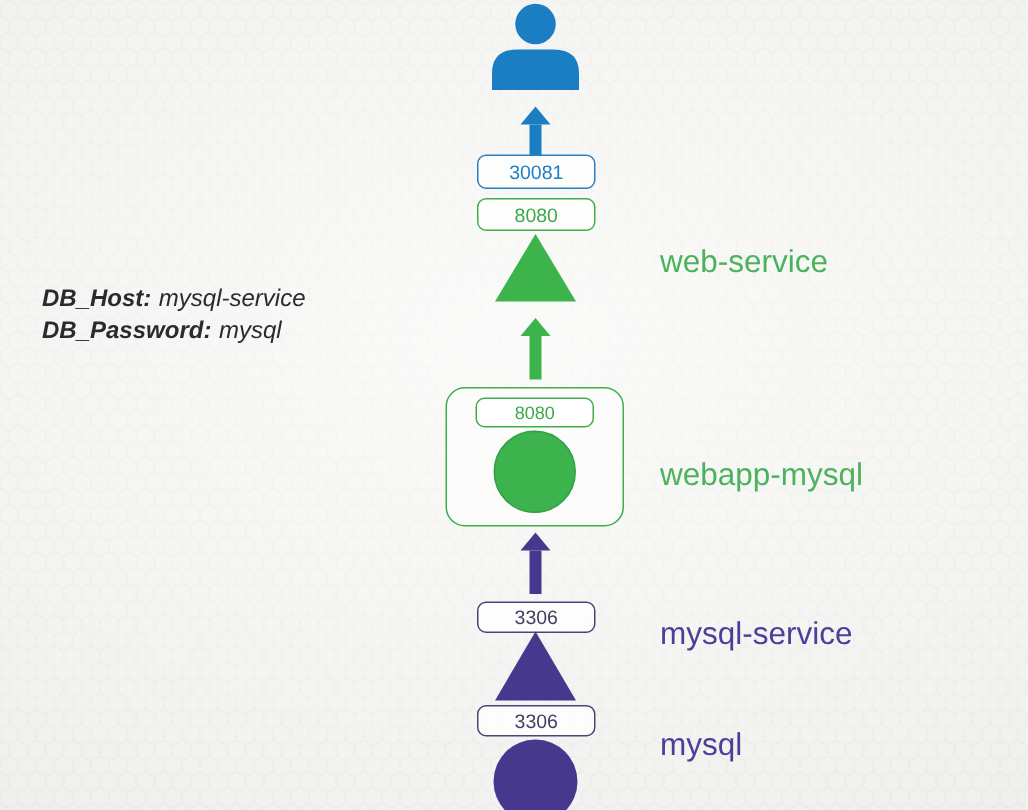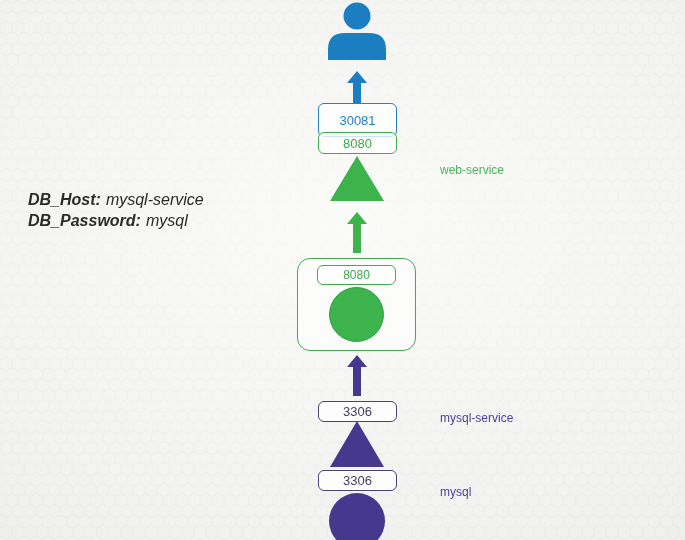--- a/index.html
+++ b/index.html
@@ -42,21 +42,21 @@
   .arrow-purple .head  { border-bottom:12px solid #46398d; }
   .arrow-purple .shaft { background:#46398d; }
 
   
   .port {
     width:79px; height:22px; border-radius:6px;
     background:rgba(255,255,255,0.78);
     display:flex; align-items:center; justify-content:center;
     font-size:13px;
   }
-  .port-blue   { left:318px; top:103px; height:34px; border:1.6px solid #2a7fc2; color:#1d7fc4; }
+  .port-blue   { left:318px; top:103px; height:23px; border:1.6px solid #2a7fc2; color:#1d7fc4; }
   .port-green  { left:318px; top:132px; border:1.5px solid #3fae4a; color:#3aa94a; }
   .port-inner  { left:317px; top:265px; height:20px; width:79px; font-size:12px;
                  border:1.3px solid #3fae4a; color:#3aa94a; }
   .port-purple-svc { left:318px; top:401px; height:21px; border:1.4px solid #4b4476; color:#423f63; }
   .port-purple-pod { left:318px; top:470px; height:21px; border:1.4px solid #4b4476; color:#423f63; }
 
   
   .tri { width:0; height:0;
     border-left:27px solid transparent; border-right:27px solid transparent; }
   .tri-green  { left:330px; top:156px; border-bottom:45px solid #3cb44b; }
@@ -67,21 +67,21 @@
     left:297px; top:258px; width:119px; height:93px;
     border:1.5px solid #3fae4a; border-radius:13px;
     background:rgba(255,255,255,0.55);
   }
   .circle { border-radius:50%; }
   .circle-green  { left:329px; top:287px; width:55px; height:55px;
                    background:#3cb34d; border:1px solid #30a142; }
   .circle-purple { left:329px; top:493px; width:56px; height:56px; background:#46398d; }
 
   
-  .svc-label { left:440px; font-size:12px; white-space:nowrap; }
+  .svc-label { left:440px; font-size:21px; white-space:nowrap; }
   .label-green  { color:#4cb25c; }
   .label-purple { color:#4c3f99; }
   .label-web    { top:163px; }
   .label-webapp { top:305px; }
   .label-mysqlsvc { top:411px; }
   .label-mysql  { top:485px; }
 </style>
 </head>
 <body>
 
@@ -129,20 +129,21 @@
   <div class="node svc-label label-green label-web">web-service</div>
 
   <div class="node arrow arrow-green">
     <div class="head"></div>
     <div class="shaft"></div>
   </div>
 
   <div class="node webapp-box"></div>
   <div class="node port port-inner">8080</div>
   <div class="node circle circle-green"></div>
+  <div class="node svc-label label-green label-webapp">webapp-mysql</div>
 
   <div class="node arrow arrow-purple">
     <div class="head"></div>
     <div class="shaft"></div>
   </div>
 
   <div class="node port port-purple-svc">3306</div>
   <div class="node tri tri-purple"></div>
   <div class="node svc-label label-purple label-mysqlsvc">mysql-service</div>
 

